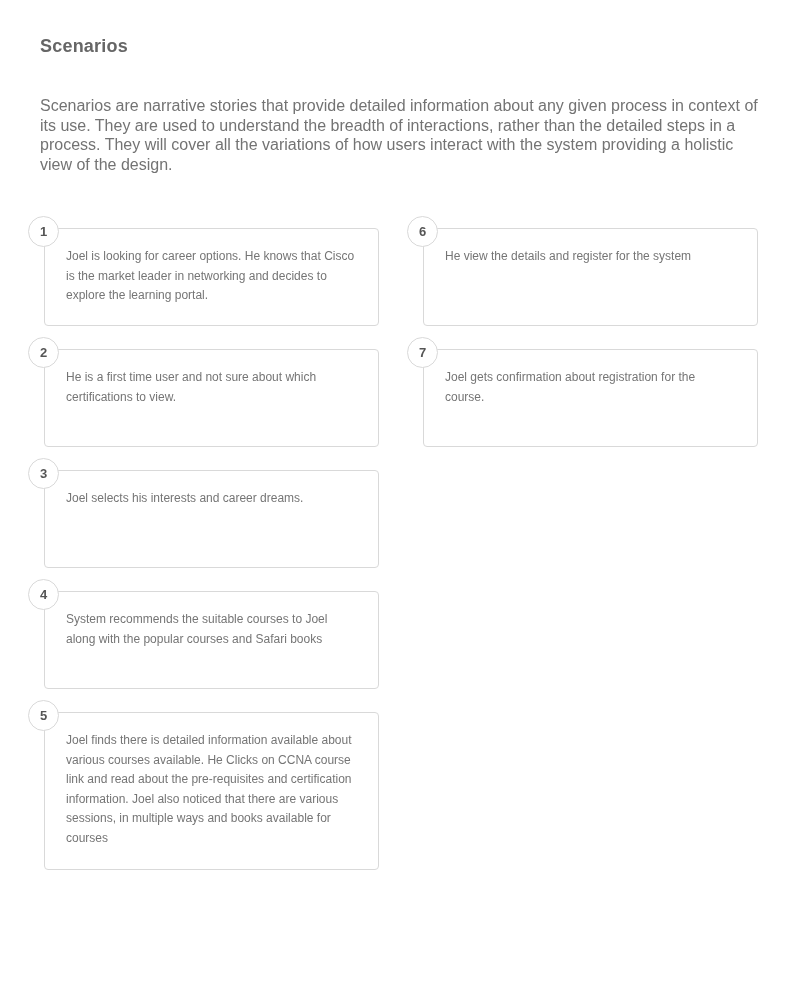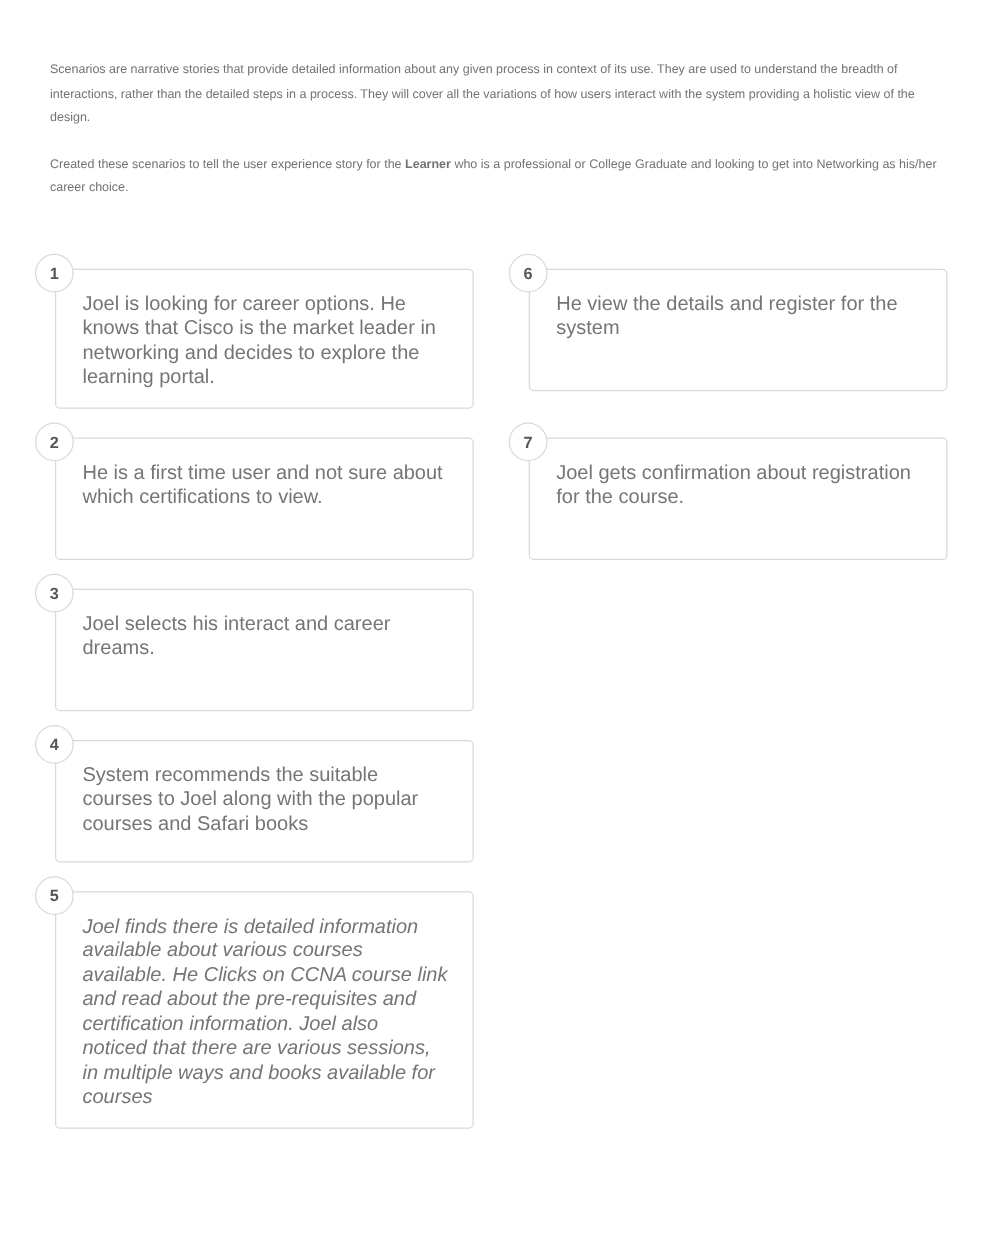--- a/index.html
+++ b/index.html
@@ -21,21 +21,21 @@
     margin: 0 0 38px 0;
     font-size: 18px;
     line-height: 24px;
     font-weight: bold;
     color: var(--heading, #666666);
     letter-spacing: 0.2px;
   }
   p.intro-paragraph {
     margin: 12px 0 17px 0;
     max-width: 720px;
-    font-size: 10px;
+    font-size: 16px;
     line-height: 19.5px;
     color: var(--body-text, #737373);
   }
   p.intro-paragraph b {
     font-weight: bold;
     color: var(--body-text, #737373);
   }
   .cards {
     display: grid;
     grid-template-columns: 1fr 1fr;
@@ -51,25 +51,24 @@
   .card {
     position: relative;
     min-height: 98px;
     background: #ffffff;
     border: 1px solid var(--card-border, #d9d9d9);
     border-radius: 4px;
     padding: 18px 20px 14px 21px;
   }
   .card-wrap.tall .card {
     min-height: 158px;
-    font-style: italic;
   }
   .card-text {
     margin: 0;
-    font-size: 16px;
+    font-size: 12px;
     line-height: 19.5px;
     color: var(--card-text, #757575);
   }
   .badge {
     position: absolute;
     top: -12px;
     left: -16px;
     width: 31px;
     height: 31px;
     border-radius: 50%;
@@ -83,24 +82,24 @@
   .badge .num {
     font-size: 13px;
     font-weight: bold;
     color: var(--badge-number, #555555);
   }
 </style>
 </head>
 <body>
 
 <div class="page">
+  <h1 class="page-title">Scenarios</h1>
 
   <p class="intro-paragraph">Scenarios are narrative stories that provide detailed information about any given process in context of its use. They are used to understand the breadth of interactions, rather than the detailed steps in a process. They will cover all the variations of how users interact with the system providing a holistic view of the design.</p>
 
-  <p class="intro-paragraph"><span>Created these scenarios to tell the user experience story for the </span><b>Learner</b><span> who is a professional or College Graduate and looking to get into Networking as his/her career choice.</span></p>
 
   <div class="cards" id="cards-grid">
   <div class="card-wrap" style="grid-area: 1 / 1;">
     <div class="badge">
       <span class="num">1</span>
     </div>
     <div class="card">
       <p class="card-text">Joel is looking for career options. He knows that Cisco is the market leader in networking and decides to explore the learning portal.</p>
     </div>
   </div>
@@ -112,21 +111,21 @@
     <div class="card">
       <p class="card-text">He is a first time user and not sure about which certifications to view.</p>
     </div>
   </div>
 
   <div class="card-wrap" style="grid-area: 3 / 1;">
     <div class="badge">
       <span class="num">3</span>
     </div>
     <div class="card">
-      <p class="card-text">Joel selects his interact and career dreams.</p>
+      <p class="card-text">Joel selects his interests and career dreams.</p>
     </div>
   </div>
 
   <div class="card-wrap" style="grid-area: 4 / 1;">
     <div class="badge">
       <span class="num">4</span>
     </div>
     <div class="card">
       <p class="card-text">System recommends the suitable courses to Joel along with the popular courses and Safari books</p>
     </div>

